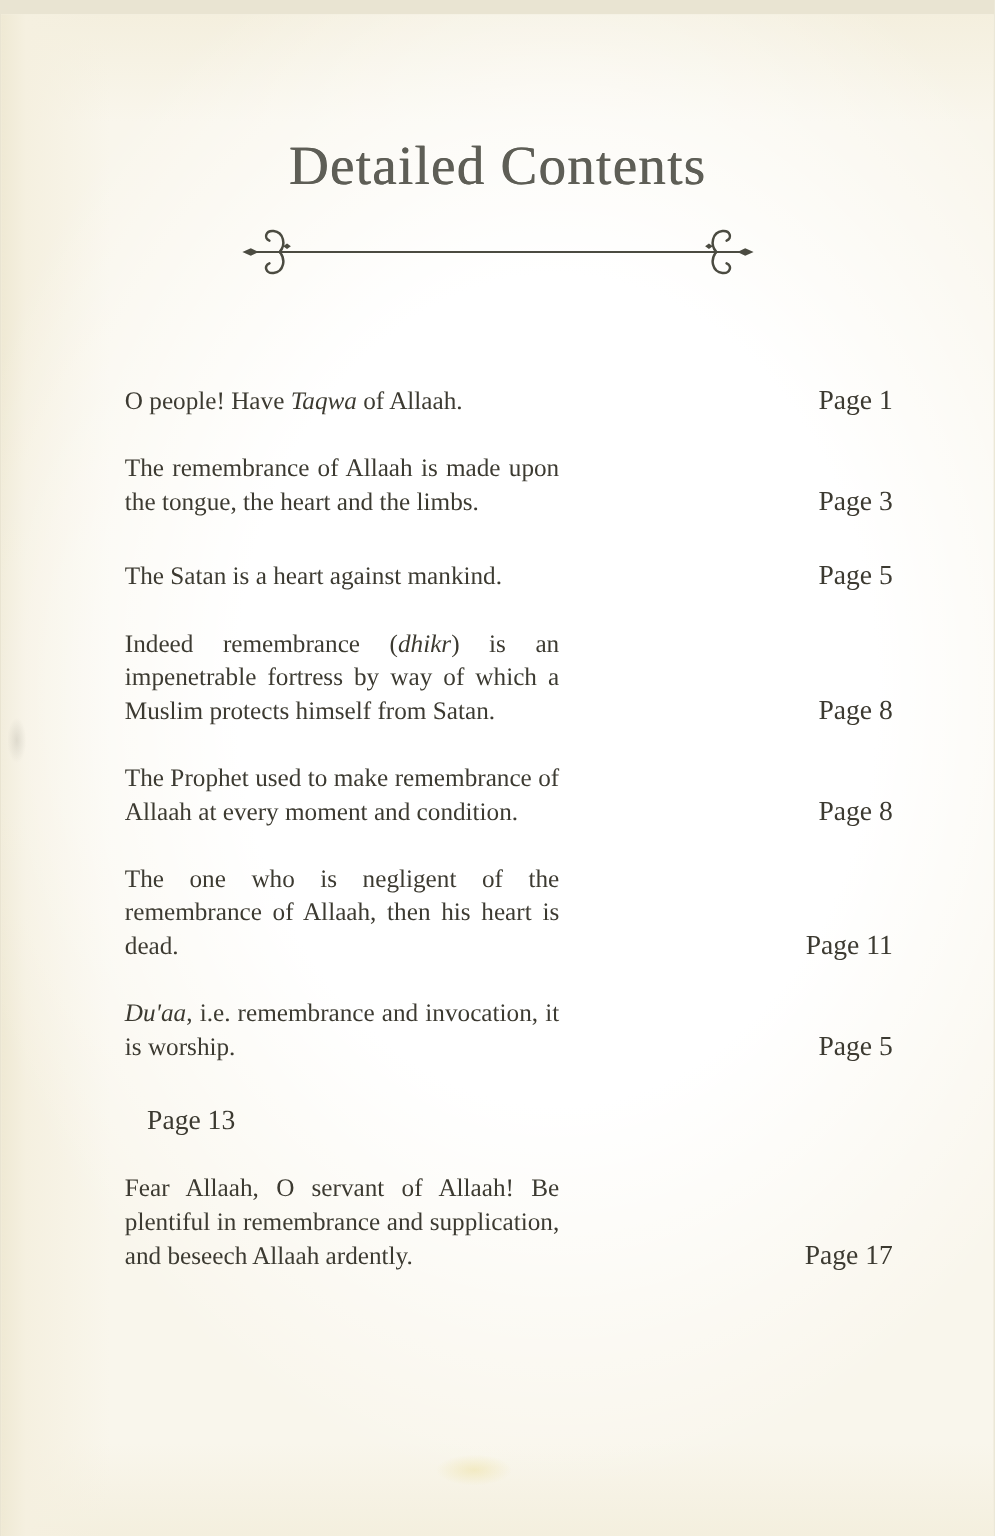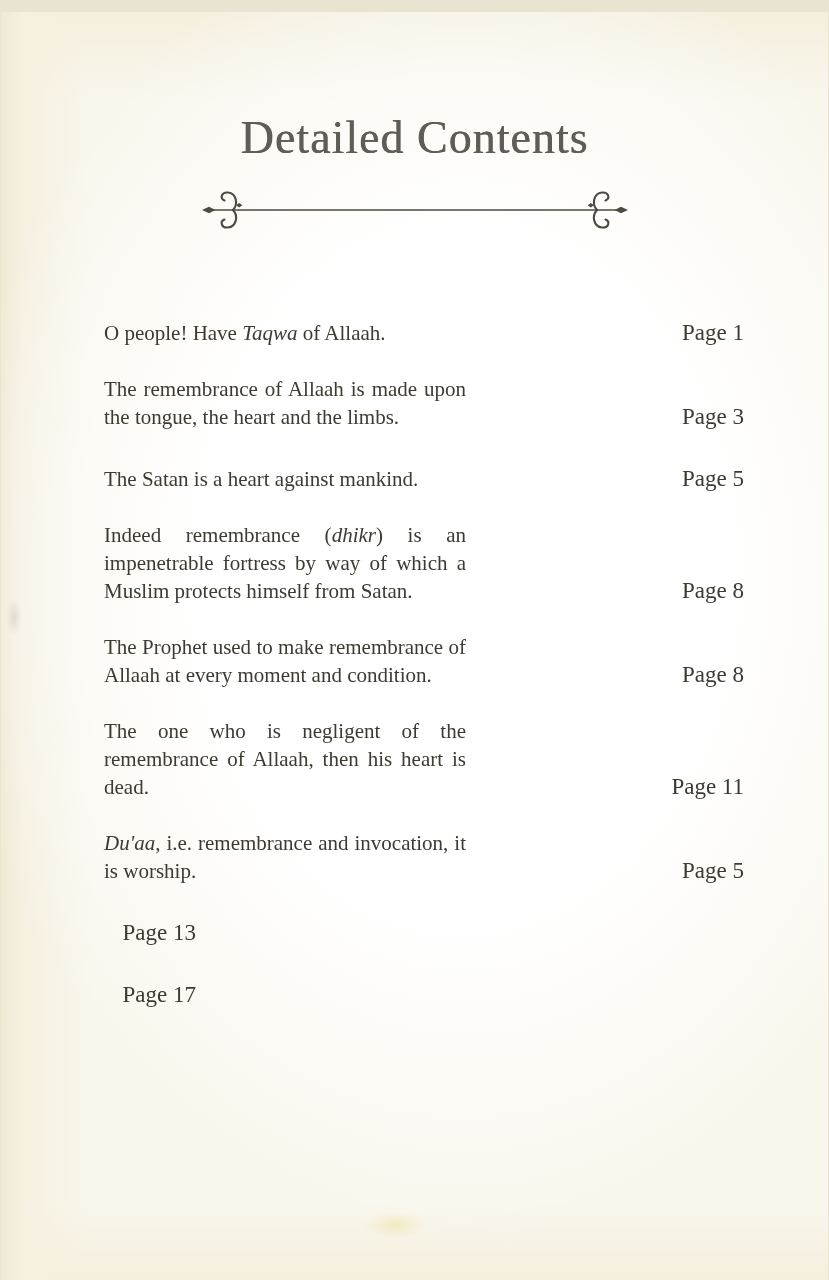--- a/index.html
+++ b/index.html
@@ -133,19 +133,20 @@
         <div class="page-label">Page 11</div>
       </div>
       <div class="row">
         <p class="entry-text"><em>Du'aa</em><span>, i.e. remembrance and invocation, it is worship.</span></p>
         <div class="page-label">Page 5</div>
       </div>
       <div class="row">
         <div class="page-label">Page 13</div>
       </div>
       <div class="row">
+        <p class="entry-text"><span>Fear Allaah, O servant of Allaah! Be plentiful in remembrance and supplication, and beseech Allaah ardently.</span></p>
         <div class="page-label">Page 17</div>
       </div>
     </div>
 
   <div class="smudge"></div>
   <div class="spot"></div>
 </div>
 
 </body></html>

